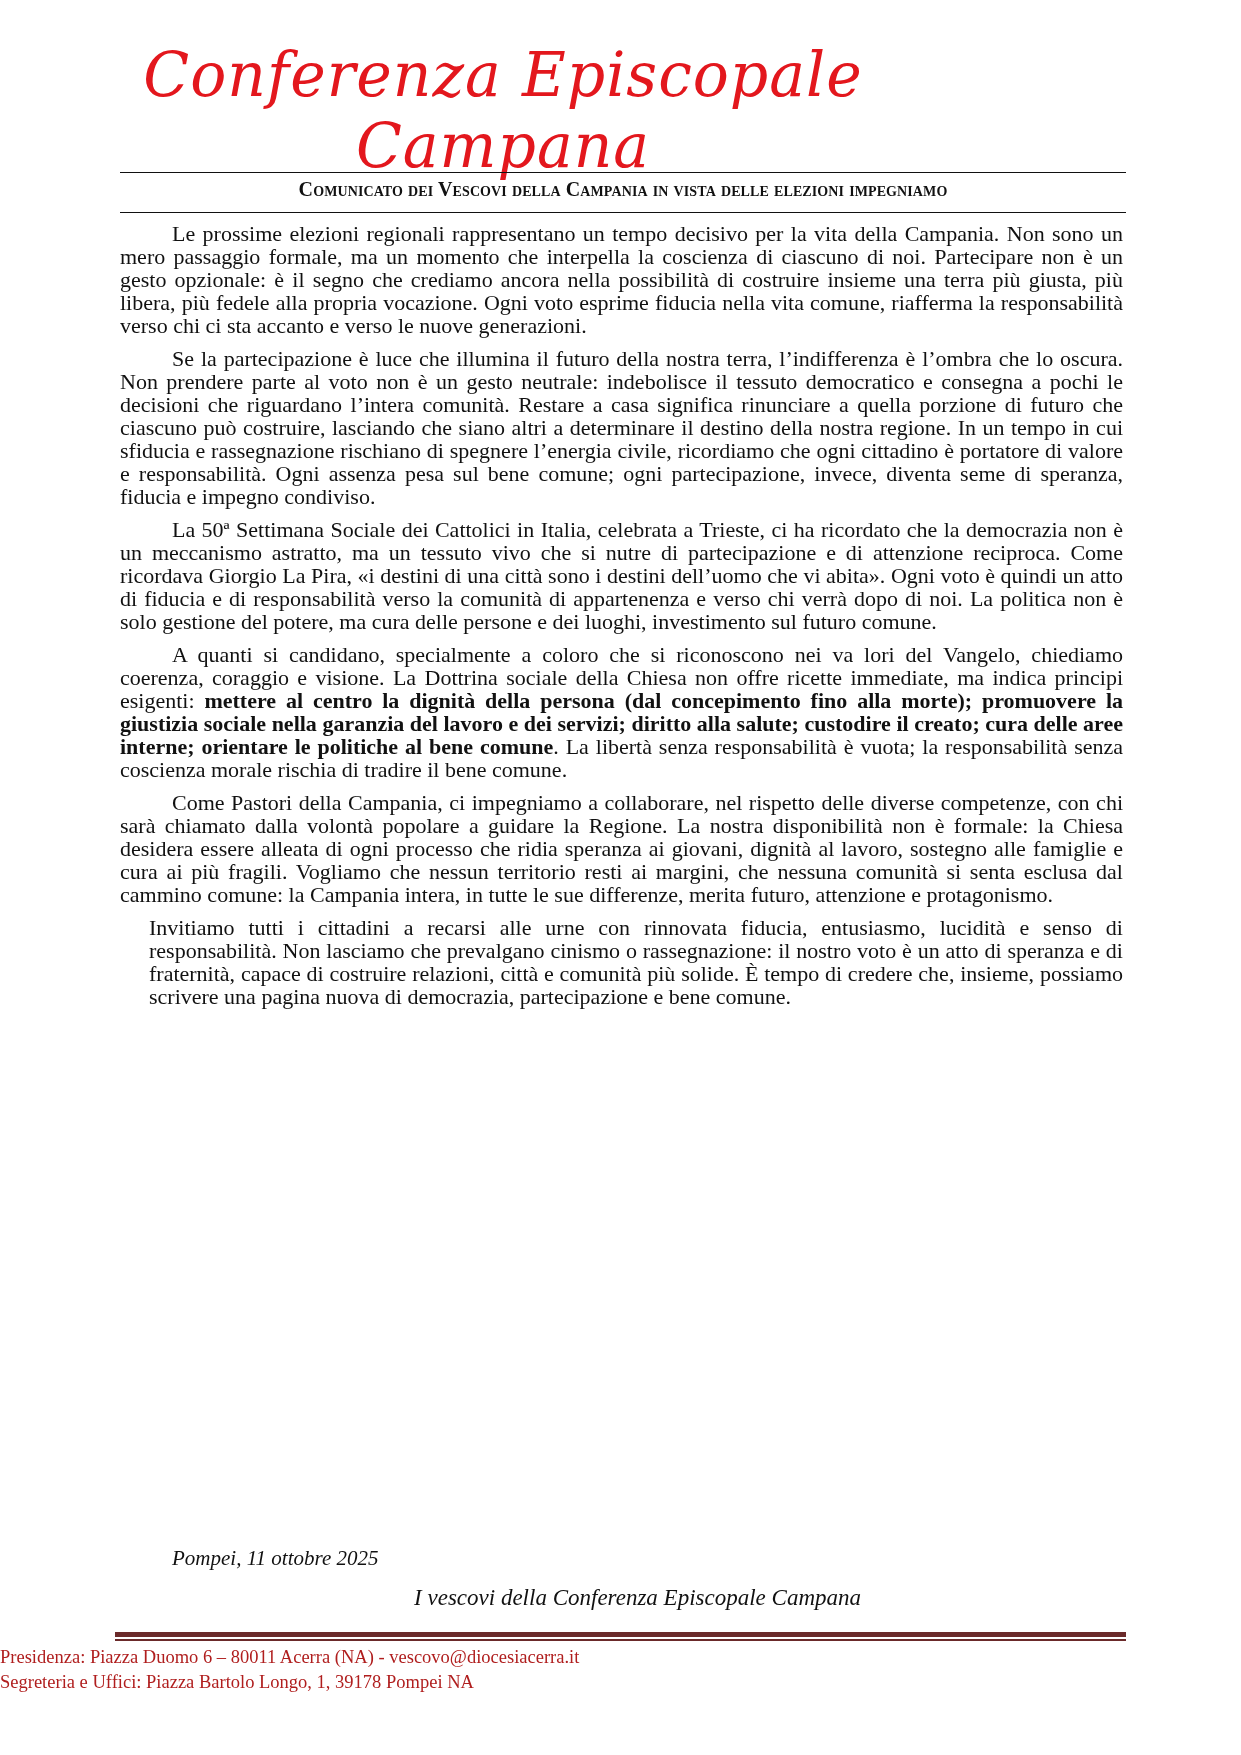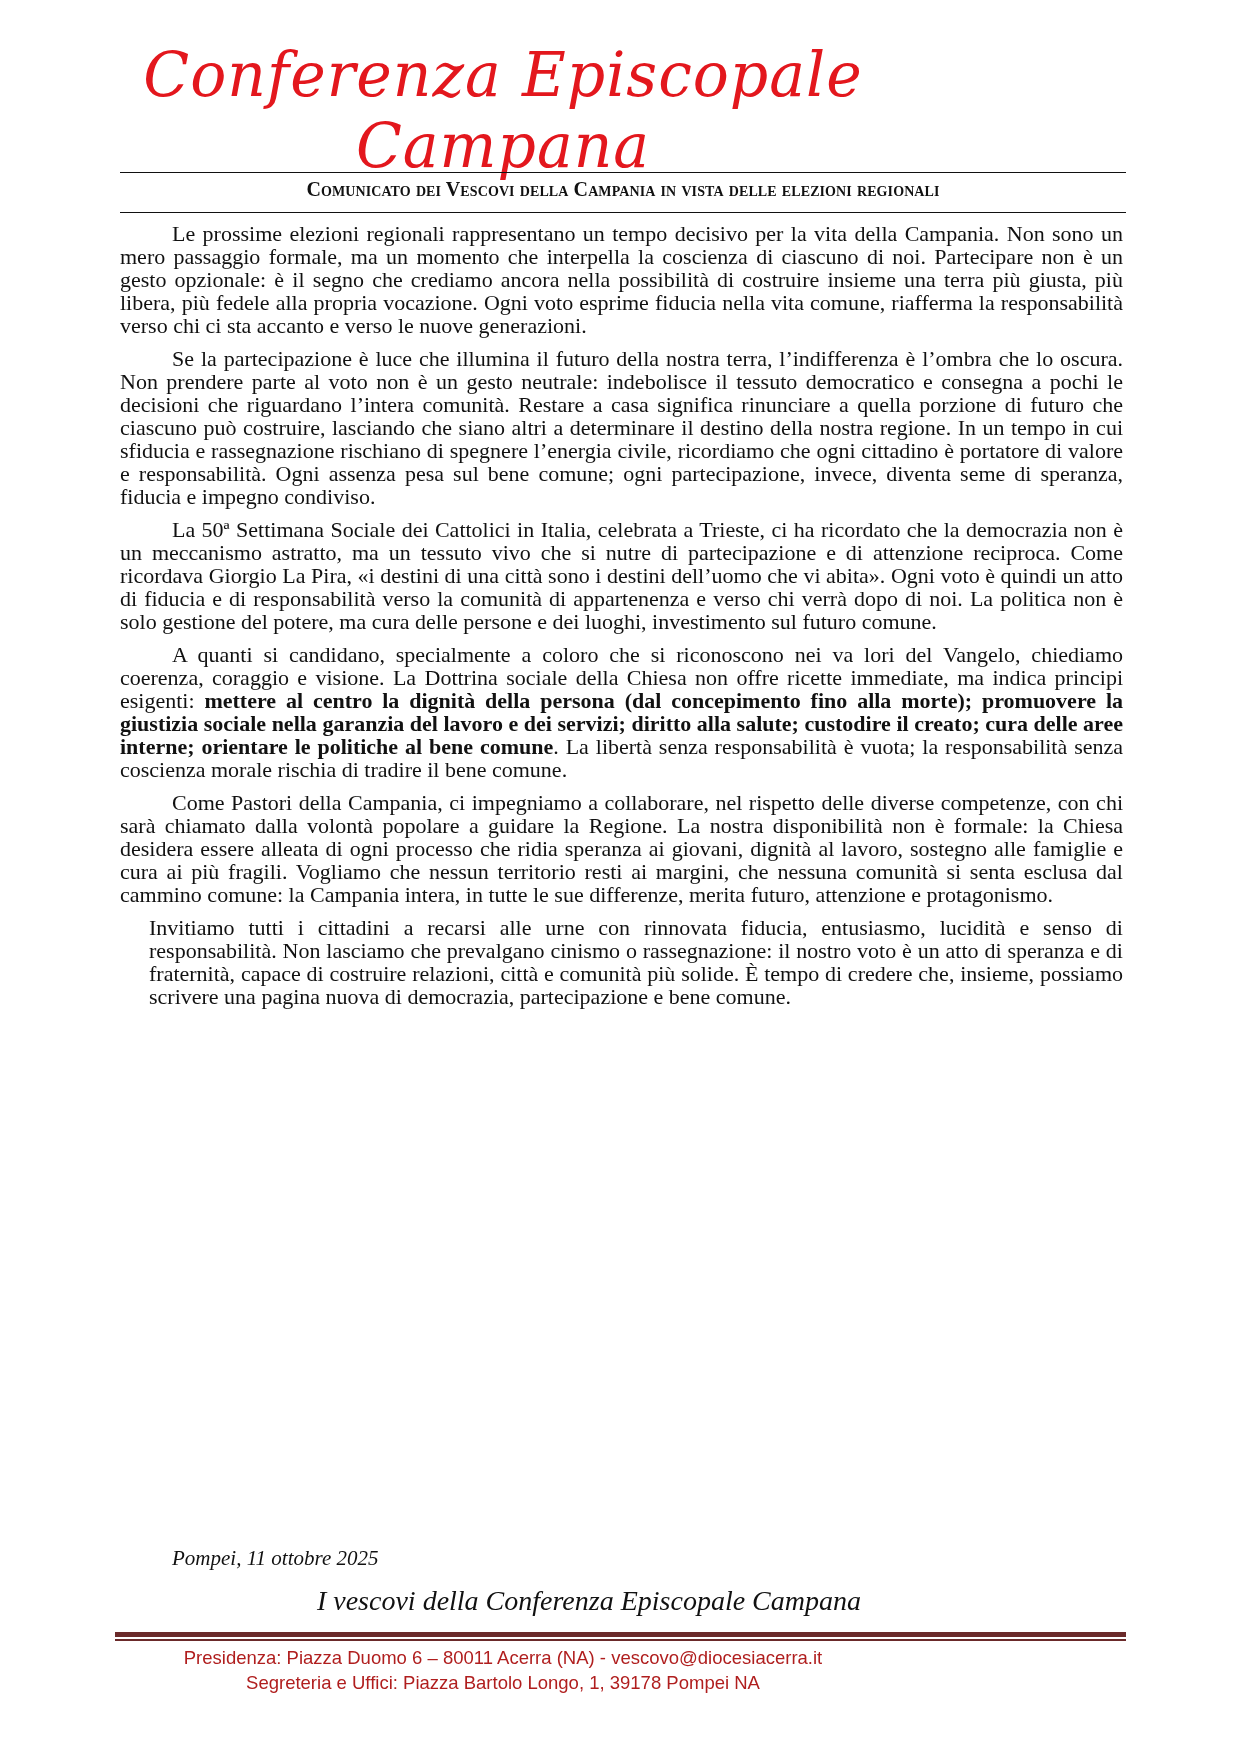--- a/index.html
+++ b/index.html
@@ -33,42 +33,42 @@
     .body-text p { margin: 0 0 10px 0; text-align: justify; text-indent: 52px; }
     .body-text p.noindent { text-indent: 0; margin-left: 29px; }
     .body-text b { font-weight: bold; }
 
     .place-date {
       position: absolute; left: 172px; top: 1546px;
       font-family: "Liberation Serif", serif; font-style: italic; font-size: 21px; color: #111;
     }
     .signature {
       position: absolute; right: 145px; top: 1585px;
-      font-family: "Liberation Serif", serif; font-style: italic; font-size: 28px; color: #111;
+      font-family: "Liberation Serif", serif; font-style: italic; font-size: 23px; color: #111;
     }
 
     .footer-rule-thick { position: absolute; left: 115px; width: 1011px; top: 1632px; height: 5px; background: #6b2a2a; }
     .footer-rule-thin { position: absolute; left: 115px; width: 1011px; top: 1639px; height: 1.5px; background: #6b2a2a; }
 
     .footer-line {
-      position: absolute; left: 0; right: 0; text-align: center;
-      font-family: Liberation Sans, sans-serif; font-size: 18.5px; color: #b01e1e;
+      position: absolute; left: 0; right: 0; 
+      font-family: Liberation Serif, serif; font-size: 18.5px; color: #b01e1e;
     }
     .footer-line.l1 { top: 1647px; }
     .footer-line.l2 { top: 1672px; }
   </style>
 </head>
 <body>
 
 <div class="page">
 
   <div class="letterhead">Conferenza Episcopale Campana</div>
 
   <div class="title-rule top"></div>
-  <div class="doc-title">Comunicato dei Vescovi della Campania in vista delle elezioni regionali</div>
+  <div class="doc-title">Comunicato dei Vescovi della Campania in vista delle elezioni impegniamo</div>
   <div class="title-rule bottom"></div>
 
   <div class="body-text">
     <p>Le prossime elezioni regionali rappresentano un tempo decisivo per la vita della Campania. Non sono un mero passaggio formale, ma un momento che interpella la coscienza di ciascuno di noi. Partecipare non è un gesto opzionale: è il segno che crediamo ancora nella possibilità di costruire insieme una terra più giusta, più libera, più fedele alla propria vocazione. Ogni voto esprime fiducia nella vita comune, riafferma la responsabilità verso chi ci sta accanto e verso le nuove generazioni.</p>
     <p>Se la partecipazione è luce che illumina il futuro della nostra terra, l’indifferenza è l’ombra che lo oscura. Non prendere parte al voto non è un gesto neutrale: indebolisce il tessuto democratico e consegna a pochi le decisioni che riguardano l’intera comunità. Restare a casa significa rinunciare a quella porzione di futuro che ciascuno può costruire, lasciando che siano altri a determinare il destino della nostra regione. In un tempo in cui sfiducia e rassegnazione rischiano di spegnere l’energia civile, ricordiamo che ogni cittadino è portatore di valore e responsabilità. Ogni assenza pesa sul bene comune; ogni partecipazione, invece, diventa seme di speranza, fiducia e impegno condiviso.</p>
     <p>La 50ª Settimana Sociale dei Cattolici in Italia, celebrata a Trieste, ci ha ricordato che la democrazia non è un meccanismo astratto, ma un tessuto vivo che si nutre di partecipazione e di attenzione reciproca. Come ricordava Giorgio La Pira, «i destini di una città sono i destini dell’uomo che vi abita». Ogni voto è quindi un atto di fiducia e di responsabilità verso la comunità di appartenenza e verso chi verrà dopo di noi. La politica non è solo gestione del potere, ma cura delle persone e dei luoghi, investimento sul futuro comune.</p>
     <p><span>A quanti si candidano, specialmente a coloro che si riconoscono nei va lori del Vangelo, chiediamo coerenza, coraggio e visione. La Dottrina sociale della Chiesa non offre ricette immediate, ma indica principi esigenti: </span><b>mettere al centro la dignità della persona (dal concepimento fino alla morte); promuovere la giustizia sociale nella garanzia del lavoro e dei servizi; diritto alla salute; custodire il creato; cura delle aree interne; orientare le politiche al bene comune</b><span>. La libertà senza responsabilità è vuota; la responsabilità senza coscienza morale rischia di tradire il bene comune.</span></p>
     <p>Come Pastori della Campania, ci impegniamo a collaborare, nel rispetto delle diverse competenze, con chi sarà chiamato dalla volontà popolare a guidare la Regione. La nostra disponibilità non è formale: la Chiesa desidera essere alleata di ogni processo che ridia speranza ai giovani, dignità al lavoro, sostegno alle famiglie e cura ai più fragili. Vogliamo che nessun territorio resti ai margini, che nessuna comunità si senta esclusa dal cammino comune: la Campania intera, in tutte le sue differenze, merita futuro, attenzione e protagonismo.</p>
     <p class="noindent">Invitiamo tutti i cittadini a recarsi alle urne con rinnovata fiducia, entusiasmo, lucidità e senso di responsabilità. Non lasciamo che prevalgano cinismo o rassegnazione: il nostro voto è un atto di speranza e di fraternità, capace di costruire relazioni, città e comunità più solide. È tempo di credere che, insieme, possiamo scrivere una pagina nuova di democrazia, partecipazione e bene comune.</p>
   </div>

